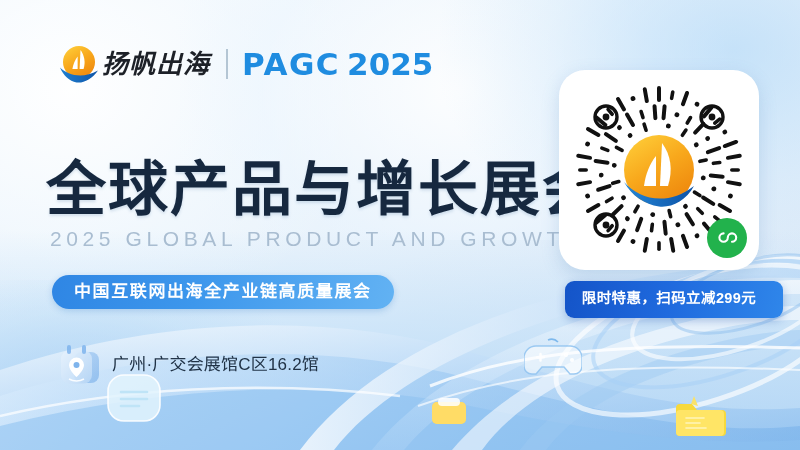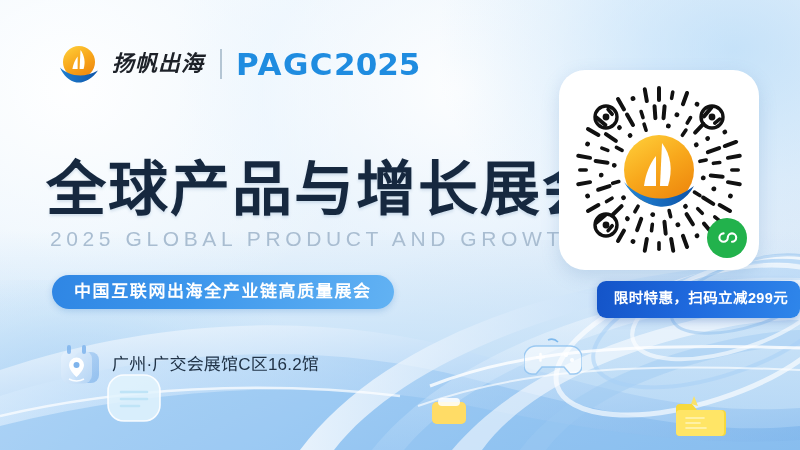--- a/index.html
+++ b/index.html
@@ -44,32 +44,32 @@
   .obj{position:absolute;}
   .obj-controller{left:524px;top:336px;width:58px;height:44px;}
   .obj-folder{left:672px;top:392px;width:54px;height:46px;}
   .obj-card{left:430px;top:396px;width:40px;height:32px;}
   .obj-bubble{left:105px;top:372px;width:58px;height:56px;}
 
   
   .brand{position:absolute;left:56px;top:40px;display:flex;align-items:center;height:48px;}
   .brand-mark{width:46px;height:46px;flex:0 0 46px;}
   .brand-name{
-    margin-left:10px;font-size:22px;font-weight:bold;color:#1d2128;
+    font-size:26px;font-weight:bold;color:#1d2128;
     letter-spacing:1px;font-style:italic;
     font-family:"Liberation Sans","DejaVu Sans",sans-serif;
     white-space:nowrap;line-height:1;
   }
   .brand-divider{width:2px;height:30px;background:#9fb4c6;margin:0 14px 0 16px;opacity:.75;}
   .brand-pagc{
     font-size:31px;font-weight:bold;color:#1f8ce0;letter-spacing:1.5px;
     white-space:nowrap;line-height:1;
     font-family:"DejaVu Sans","Liberation Sans",sans-serif;
   }
-  .brand-pagc .yr{letter-spacing:0px;}
+  .brand-pagc .yr{letter-spacing:0px;margin-left:7px;}
 
   
   .edition-badge{
     position:absolute;left:40px;top:124px;
     background:linear-gradient(105deg,#cfe4fb 0%,#dceaf9 55%,#e7f1fc 100%);
     color:#16263c;font-size:22px;font-weight:bold;letter-spacing:3px;
     padding:6px 17px 7px 18px;border-radius:16px;line-height:1;
     box-shadow:0 1px 2px rgba(120,160,200,.18);
   }
   .edition-badge::after{
@@ -118,23 +118,22 @@
   .qr-svg{position:absolute;left:0;top:0;width:200px;height:200px;}
   .qr-mini{
     position:absolute;right:12px;bottom:12px;width:40px;height:40px;border-radius:50%;
     background:#22b24c;display:flex;align-items:center;justify-content:center;
   }
 
   
   .promo{
     position:absolute;left:565px;top:281px;width:196px;
     background:linear-gradient(100deg,#1454c8 0%,#1f6ade 48%,#2f86ea 100%);
-    border-radius:9px;padding:7px 1px 8px 6px;text-align:center;
+    border-radius:9px;padding:7px 16px 8px 6px;text-align:center;
     box-shadow:0 3px 9px rgba(25,80,175,.3);
-    margin-left:32px;
   }
   .promo-line{
     color:#ffffff;font-weight:bold;font-size:14.5px;letter-spacing:.4px;
     line-height:1.5;white-space:nowrap;
   }
 </style>
 </head>
 <body>
 
 <div class="stage">

